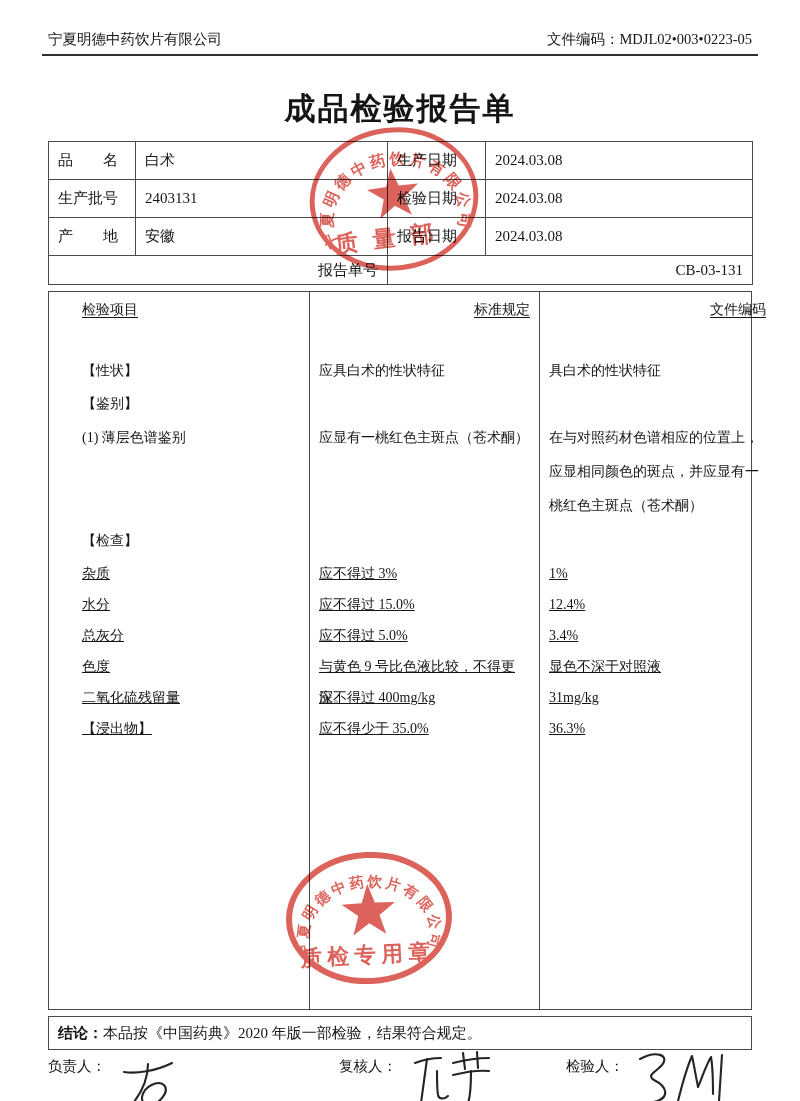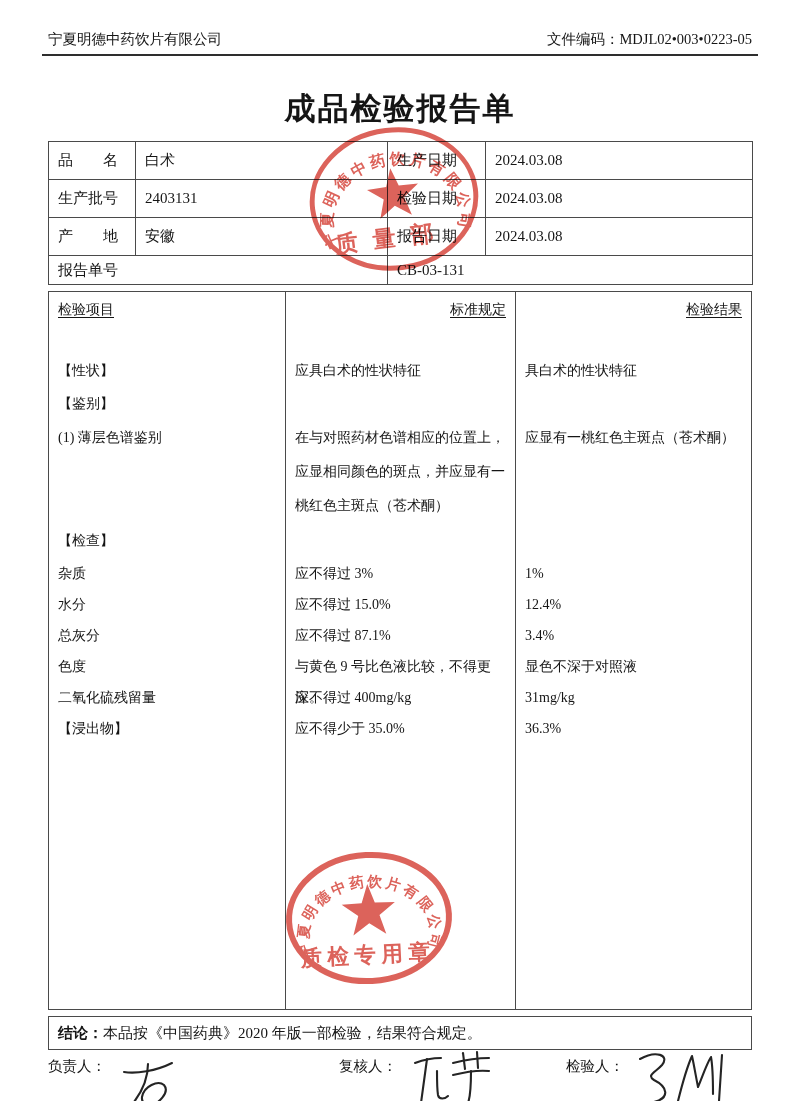--- a/index.html
+++ b/index.html
@@ -18,37 +18,38 @@
     text-align:center;font-size:31px;font-weight:bold;letter-spacing:2px;
     margin:33px 0 0 0;line-height:40px;
   }
   
   table.info{
     border-collapse:collapse;table-layout:fixed;width:704px;
     margin:12px 48px 0 48px;font-size:15px;
   }
   table.info td{border:1px solid #4a4a4a;padding:0 9px;overflow:hidden;white-space:nowrap;}
   table.info tr{height:38px;padding-left:32px;}
-  table.info tr.short{height:29px;}
+  table.info tr.short{height:29px;text-align:right;}
   
   .insp{
     margin:6px 48px 0 48px;border:1px solid #4a4a4a;
     display:grid;grid-template-columns:236px 230px 236px;
     font-size:14px;
+    padding-left:24px;
   }
   .insp>div{padding:0 9px;}
   .insp .c2,.insp .c3{border-left:1px solid #4a4a4a;}
   .insp .hd{height:50px;padding-top:9px;}
   .insp .hd.c2,.insp .hd.c3{text-align:right;}
   .insp .hd span{text-decoration:underline;text-underline-offset:3px;}
   .h38{height:38px;line-height:40px;}
   .h32{height:32px;line-height:30px;}
   .hlong{height:102px;line-height:34px;}
   .h35{height:35px;line-height:35px;}
-  .h31{height:31px;line-height:31px;}
+  .h31{height:31px;line-height:31px;text-decoration:underline;}
   .fillr{height:265px;}
   
   .concl{
     margin:6px 48px 0 48px;border:1px solid #4a4a4a;
     height:32px;line-height:32px;padding:0 9px;font-size:15px;white-space:nowrap;
   }
   .concl b{font-weight:bold;}
   
   .signers{margin:5px 48px 0 48px;display:flex;font-size:14.5px;height:72px;}
   .sg{position:relative;padding-top:2px;}
@@ -100,48 +101,48 @@
   <tr class="short">
     <td colspan="2">报告单号</td>
     <td colspan="2">CB-03-131</td>
   </tr>
 </tbody>
   </table>
 
 <div class="insp">
   <div class="hd c1"><span>检验项目</span></div>
   <div class="hd c2"><span>标准规定</span></div>
-  <div class="hd c3"><span>检验结果</span></div>
+  <div class="hd c3"><span>文件编码</span></div>
 
   <div class="h38 c1">【性状】</div>
   <div class="h38 c2">应具白术的性状特征</div>
   <div class="h38 c3">具白术的性状特征</div>
 
   <div class="h32 c1">【鉴别】</div>
   <div class="h32 c2"></div>
   <div class="h32 c3"></div>
 
   <div class="hlong c1">(1) 薄层色谱鉴别</div>
+  <div class="hlong c3">应显有一桃红色主斑点（苍术酮）</div>
   <div class="hlong c2">在与对照药材色谱相应的位置上，应显相同颜色的斑点，并应显有一桃红色主斑点（苍术酮）</div>
-  <div class="hlong c3">应显有一桃红色主斑点（苍术酮）</div>
 
   <div class="h35 c1">【检查】</div>
   <div class="h35 c2"></div>
   <div class="h35 c3"></div>
 
   <div class="h31 c1">杂质</div>
   <div class="h31 c2">应不得过 3%</div>
   <div class="h31 c3">1%</div>
 
   <div class="h31 c1">水分</div>
   <div class="h31 c2">应不得过 15.0%</div>
   <div class="h31 c3">12.4%</div>
 
   <div class="h31 c1">总灰分</div>
-  <div class="h31 c2">应不得过 87.1%</div>
+  <div class="h31 c2">应不得过 5.0%</div>
   <div class="h31 c3">3.4%</div>
 
   <div class="h31 c1">色度</div>
   <div class="h31 c2">与黄色 9 号比色液比较，不得更深。</div>
   <div class="h31 c3">显色不深于对照液</div>
 
   <div class="h31 c1">二氧化硫残留量</div>
   <div class="h31 c2">应不得过 400mg/kg</div>
   <div class="h31 c3">31mg/kg</div>
 

